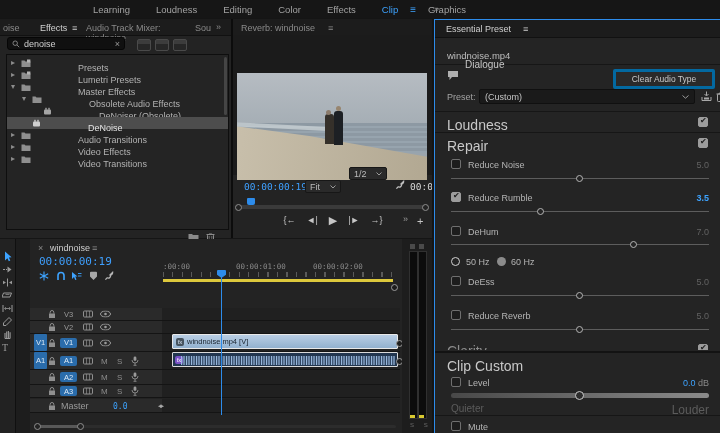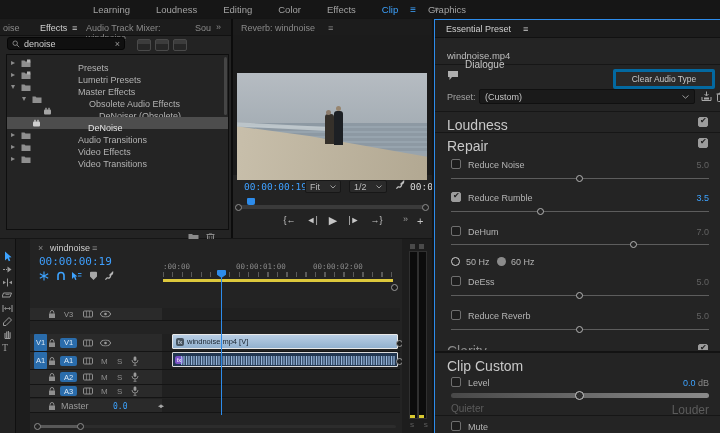--- a/index.html
+++ b/index.html
@@ -43,21 +43,21 @@
   .transport{left:20px;top:196px;width:160px;display:flex;justify-content:center;gap:11px;
              color:#c6c6c6;font-size:9px;}
   .tbtn{cursor:default;}
   
   .espanel{left:434px;top:19px;width:285px;height:413px;background:#242424;
            border:1px solid #2d8ceb;box-sizing:content-box;overflow:hidden;}
   .divider{position:absolute;left:0;width:285px;height:1px;background:#161616;}
   .es-h{font-size:14px;color:#c8c8c8;}
   .es-lbl{font-size:9px;color:#b4b4b4;}
   .es-val{position:absolute;right:11px;font-size:9px;color:#626262;}
-  .es-val.active{color:#3da3ff;}
+  .es-val.active{color:#3da3ff;font-weight:bold;}
   .cb{position:absolute;width:10px;height:10px;border:1px solid #6f6f6f;border-radius:2px;
       background:#1d1d1d;box-sizing:border-box;}
   .cb.checked{background:#9c9c9c;border-color:#9c9c9c;}
   .cb.checked::after{content:"\2714";position:absolute;left:1px;top:-2px;font-size:8px;color:#1c1c1c;}
   .slider{position:absolute;left:16px;width:258px;height:7px;}
   .slider .track{position:absolute;left:0;right:0;top:3px;height:1px;background:#5d5d5d;}
   .slider .handle{position:absolute;top:0;width:7px;height:7px;margin-left:-4px;border:1px solid #b5b5b5;
                   border-radius:50%;background:#242424;box-sizing:border-box;}
   .bigslider{position:absolute;left:16px;width:258px;height:9px;}
   .bigslider .track{position:absolute;left:0;right:0;top:2px;height:5px;border-radius:3px;
@@ -266,21 +266,21 @@
         <div class="p" style="left:99px;top:33px;width:5px;height:5px;border-radius:50%;background:#97856f"></div>
       </div>
     </div>
     <span class="p mono" style="left:11px;top:162px;color:#3fa0ff;font-size:9.5px">00:00:00:19</span>
     <div class="p ddbox" style="left:72px;top:161px;width:36px">
       <span>Fit</span>
       <svg width="6" height="4" viewBox="0 0 6 4">
           <path d="M0.5 0.5 L3 3 L5.5 0.5" fill="none" stroke="#9a9a9a"></path>
         </svg>
     </div>
-    <div class="p ddbox" style="left:116px;top:161px;width:38px">
+    <div class="p ddbox" style="left:116px;top:148px;width:38px">
       <span>1/2</span>
       <svg width="6" height="4" viewBox="0 0 6 4">
           <path d="M0.5 0.5 L3 3 L5.5 0.5" fill="none" stroke="#9a9a9a"></path>
         </svg>
     </div>
     <span class="p icon-dim" style="left:162px;top:161px">
         <svg width="10" height="10" viewBox="0 0 10 10">
           <path d="M8.6 1.4 L6.2 3.8 a2.2 2.2 0 0 1 -3 3 L1.4 8.6 M6.2 3.8 a2.2 2.2 0 0 0 2.4 -2.4 z" fill="none" stroke="#c0c0c0" stroke-width="1.3"></path>
         </svg>
       </span>
@@ -518,20 +518,42 @@
           </svg>
         </span>
       <span class="cell icon-dim" style="left:70px">
           <svg width="11" height="7" viewBox="0 0 11 7">
             <ellipse cx="5.5" cy="3.5" rx="5" ry="3" fill="none" stroke="#9a9a9a"></ellipse>
             <circle cx="5.5" cy="3.5" r="1.3" fill="#9a9a9a"></circle>
           </svg>
         </span>
     </div>
 
+    <div class="trackrow" style="top:82px;height:12px">
+      <div class="trackhead"></div>
+      <span class="cell icon-dim" style="left:18px">
+          <svg width="8" height="9" viewBox="0 0 8 9">
+            <rect x="1" y="4" width="6" height="4.5" fill="#8f8f8f"></rect>
+            <path d="M2.2 4 V2.8 a1.8 1.8 0 0 1 3.6 0 V4" fill="none" stroke="#8f8f8f"></path>
+          </svg>
+        </span>
+      <span class="cell tbadge" style="left:30px">V2</span>
+      <span class="cell icon-dim" style="left:53px">
+          <svg width="10" height="8" viewBox="0 0 10 8">
+            <rect x="0.5" y="1" width="9" height="6" rx="1" fill="none" stroke="#8f8f8f"></rect>
+            <path d="M3.5 1 v6 M6.5 1 v6" stroke="#8f8f8f" stroke-width="0.7"></path>
+          </svg>
+        </span>
+      <span class="cell icon-dim" style="left:70px">
+          <svg width="11" height="7" viewBox="0 0 11 7">
+            <ellipse cx="5.5" cy="3.5" rx="5" ry="3" fill="none" stroke="#9a9a9a"></ellipse>
+            <circle cx="5.5" cy="3.5" r="1.3" fill="#9a9a9a"></circle>
+          </svg>
+        </span>
+    </div>
 
     <div class="trackrow" style="top:95px;height:17px">
       <div class="trackhead"></div>
       <span class="cell patch" style="left:4px">V1</span>
       <span class="cell icon-dim" style="left:18px">
           <svg width="8" height="9" viewBox="0 0 8 9">
             <rect x="1" y="4" width="6" height="4.5" fill="#8f8f8f"></rect>
             <path d="M2.2 4 V2.8 a1.8 1.8 0 0 1 3.6 0 V4" fill="none" stroke="#8f8f8f"></path>
           </svg>
         </span>

